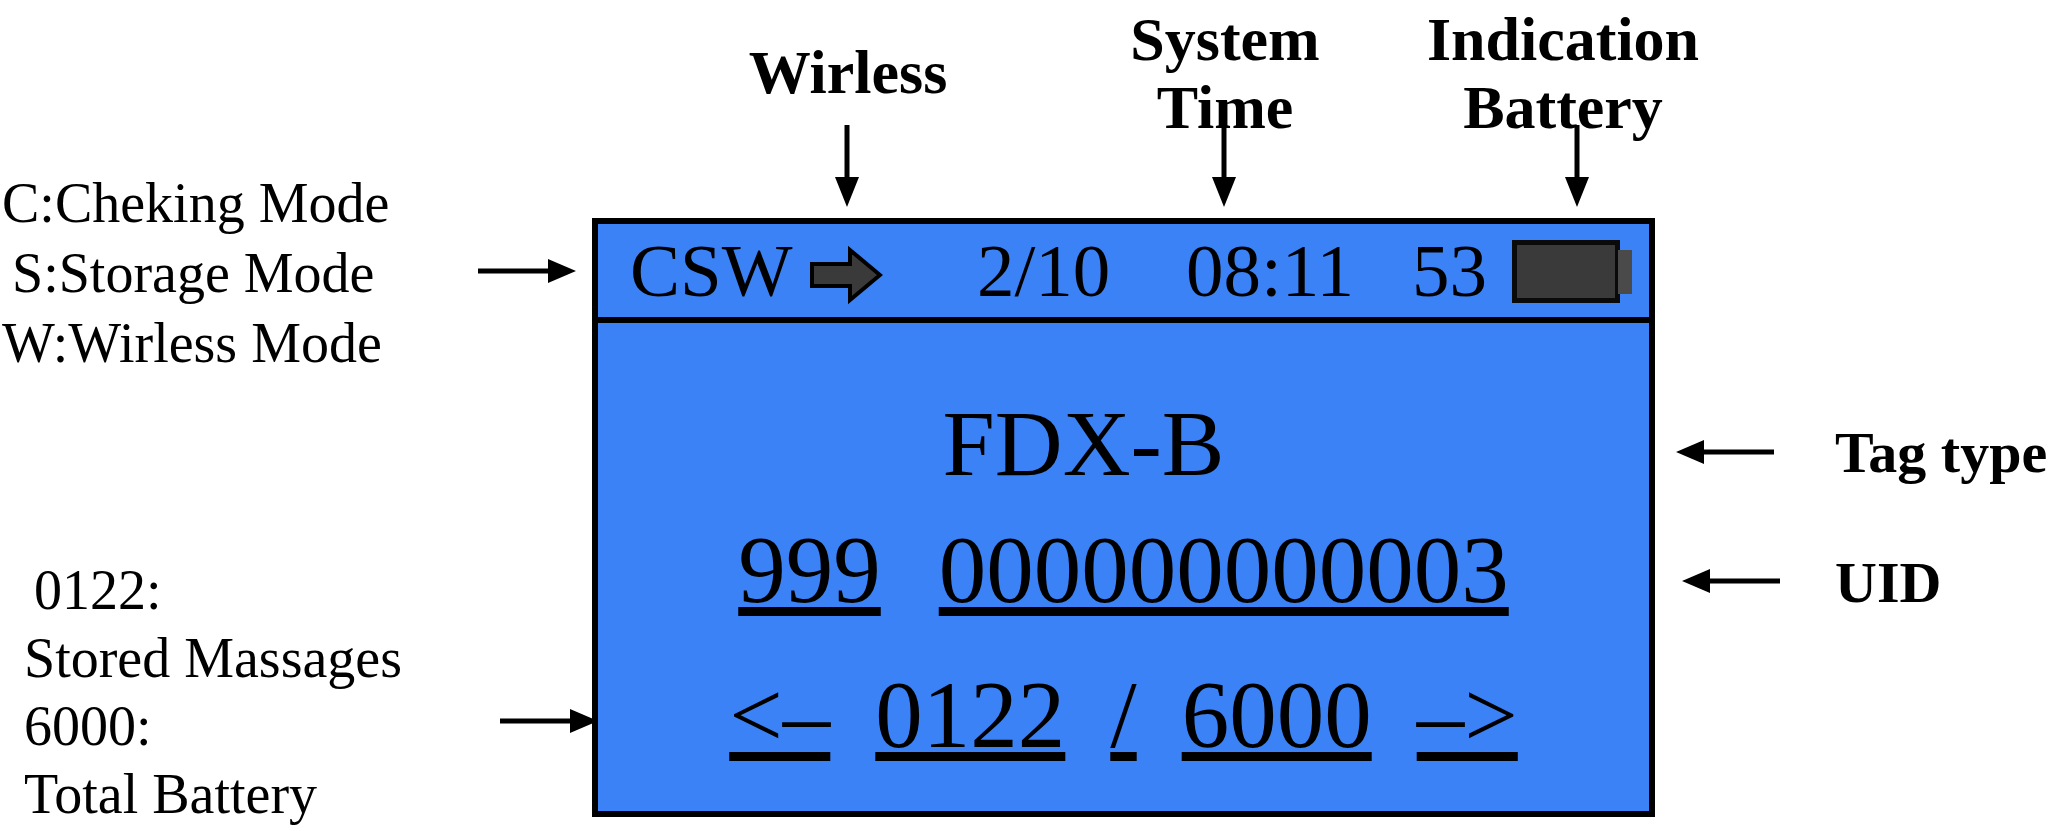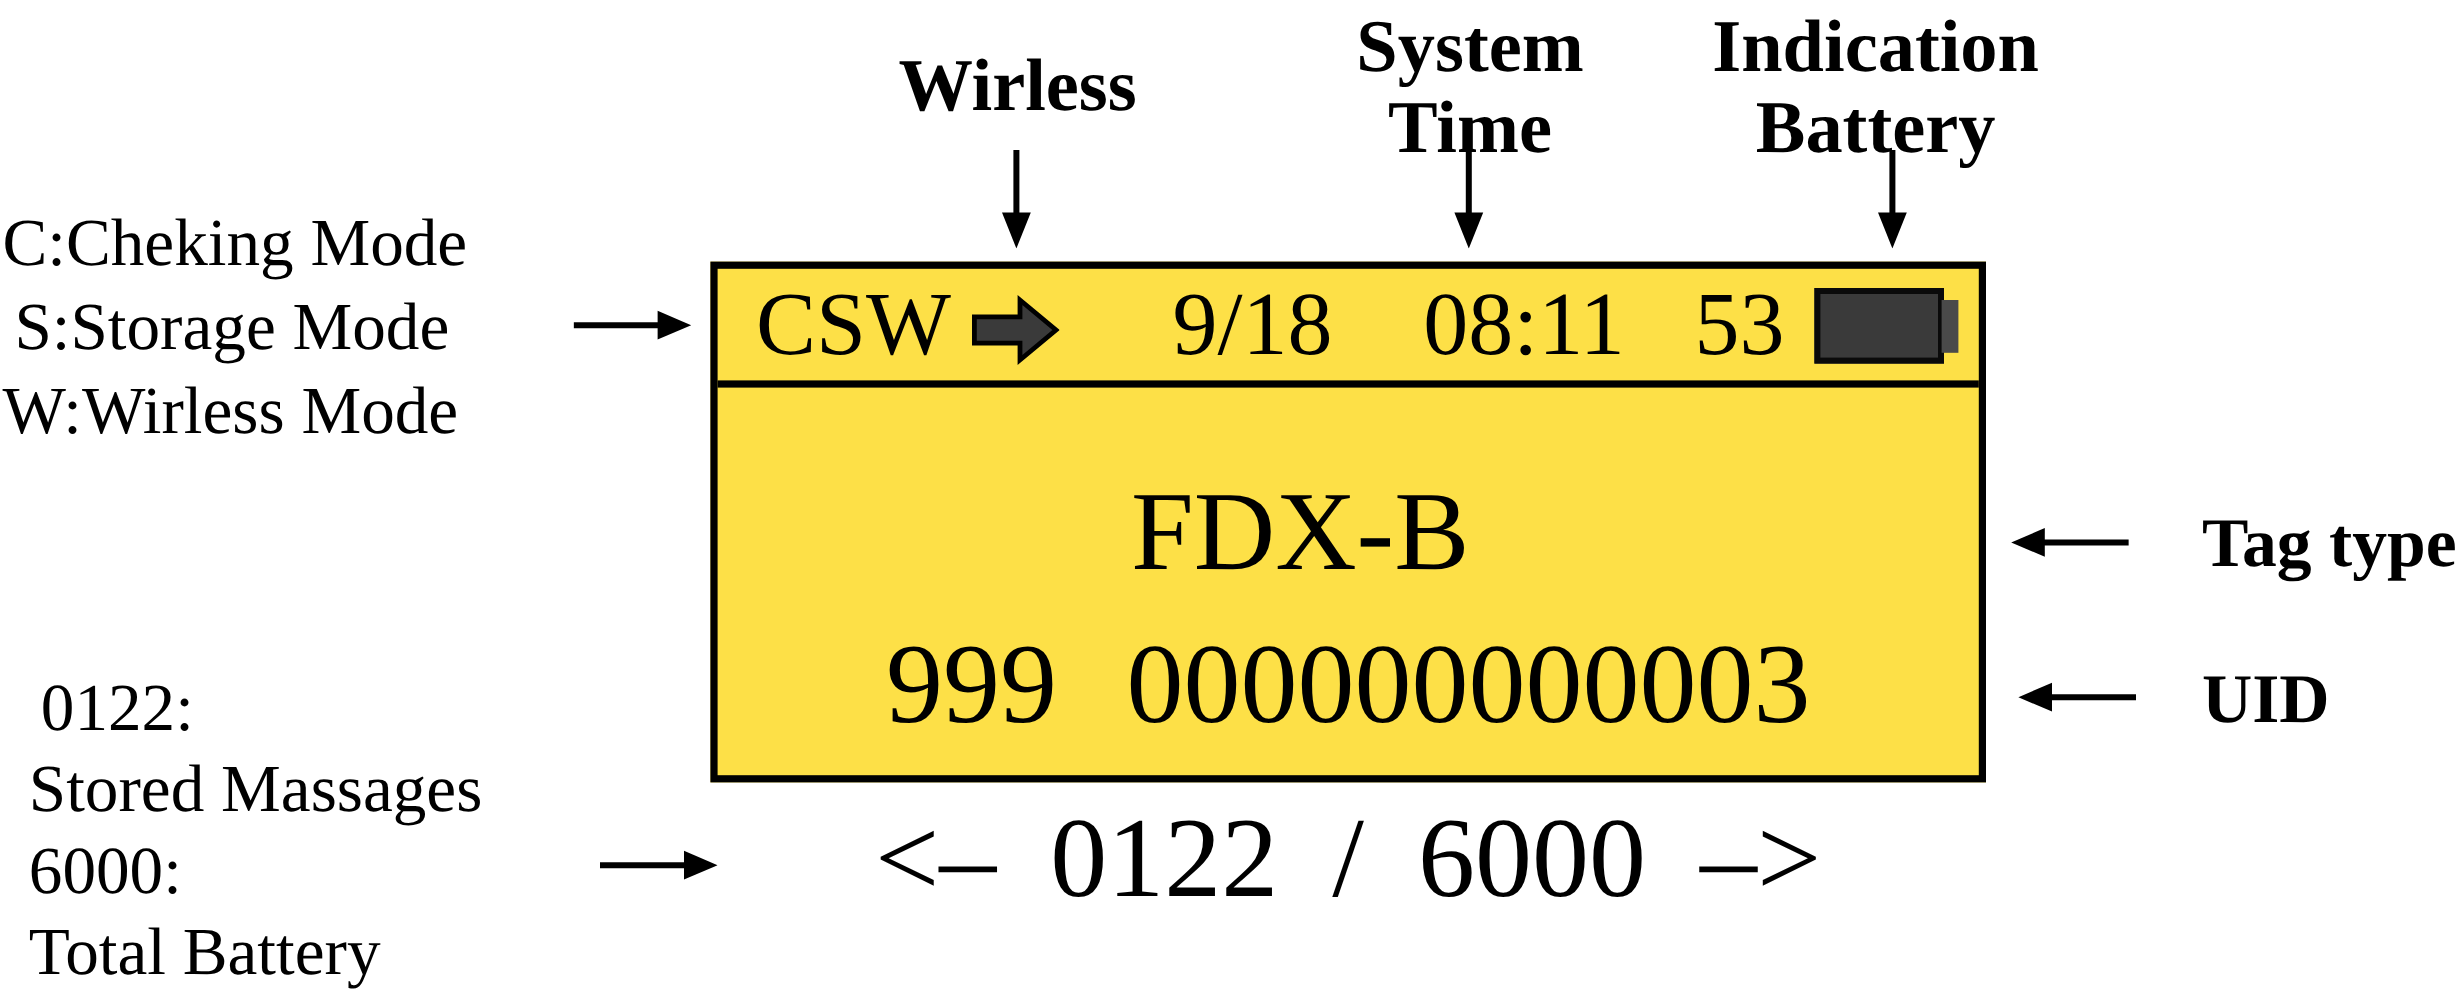--- a/index.html
+++ b/index.html
@@ -5,26 +5,26 @@
   html,body{margin:0;padding:0;background:#ffffff;}
   body{width:2050px;height:831px;position:relative;overflow:hidden;
        font-family:"Liberation Serif","DejaVu Serif",serif;color:#000;}
   .abs{position:absolute;}
   
   .annot{font-weight:normal;font-size:56px;line-height:70px;white-space:nowrap;}
   .toplabel{font-weight:bold;font-size:62px;line-height:68px;text-align:center;
             transform:translateX(-50%);white-space:nowrap;}
   .rightcol{width:215px;text-align:left;font-weight:bold;font-size:58px;line-height:1.15;white-space:nowrap;}
   
-  .display-box{left:592px;top:218px;width:1063px;height:434px;border:6px solid #000;
-               box-sizing:border-box;background:#fde047;}
+  .display-box{left:592px;top:218px;width:1063px;height:599px;border:6px solid #000;
+               box-sizing:border-box;background:#3b82f6;}
   .status-bar{position:absolute;left:0;top:0;width:100%;height:99px;border-bottom:6px solid #000;box-sizing:border-box;}
   .status-item{position:absolute;top:0;line-height:93px;font-size:75px;white-space:nowrap;}
   .screen-row{position:absolute;left:0;width:100%;text-align:center;line-height:1;white-space:nowrap;box-sizing:border-box;}
-  .row-flex{display:flex;justify-content:center;align-items:center;}
+  .row-flex{display:flex;justify-content:center;align-items:center;text-decoration:underline;}
   .batt-body{position:absolute;left:0;top:0;width:108px;height:63px;border:5px solid #0a0a0a;
              box-sizing:border-box;background:#3a3a3a;}
   .batt-nub{position:absolute;left:106px;top:10px;width:14px;height:44px;background:#4a4a4a;}
   svg{display:block;}
 </style>
 </head>
 <body>
 
 <div class="abs toplabel" style="left:848px;top:38px">
   <div>Wirless</div>
@@ -90,21 +90,21 @@
 
 <div class="abs display-box">
 
   <div class="status-bar">
     <span class="status-item" style="left:32px">CSW</span>
 
     <svg class="abs" style="left:212px;top:21px" width="73" height="60" viewBox="0 0 73 60">
       <polygon points="2,19 40,19 40,5 70,30 40,55 40,41 2,41" fill="#3a3a3a" stroke="#000" stroke-width="4"></polygon>
     </svg>
 
-    <span class="status-item" style="left:379px">9/18</span>
+    <span class="status-item" style="left:379px">2/10</span>
     <span class="status-item" style="left:588px">08:11</span>
     <span class="status-item" style="left:814px">53</span>
 
     <div class="abs" style="left:914px;top:16px;width:122px;height:63px">
       <div class="batt-body"></div>
       <div class="batt-nub"></div>
     </div>
   </div>
 
   <div class="screen-row" style="top:172px;font-size:94px;padding-right:80px">FDX-B</div>

